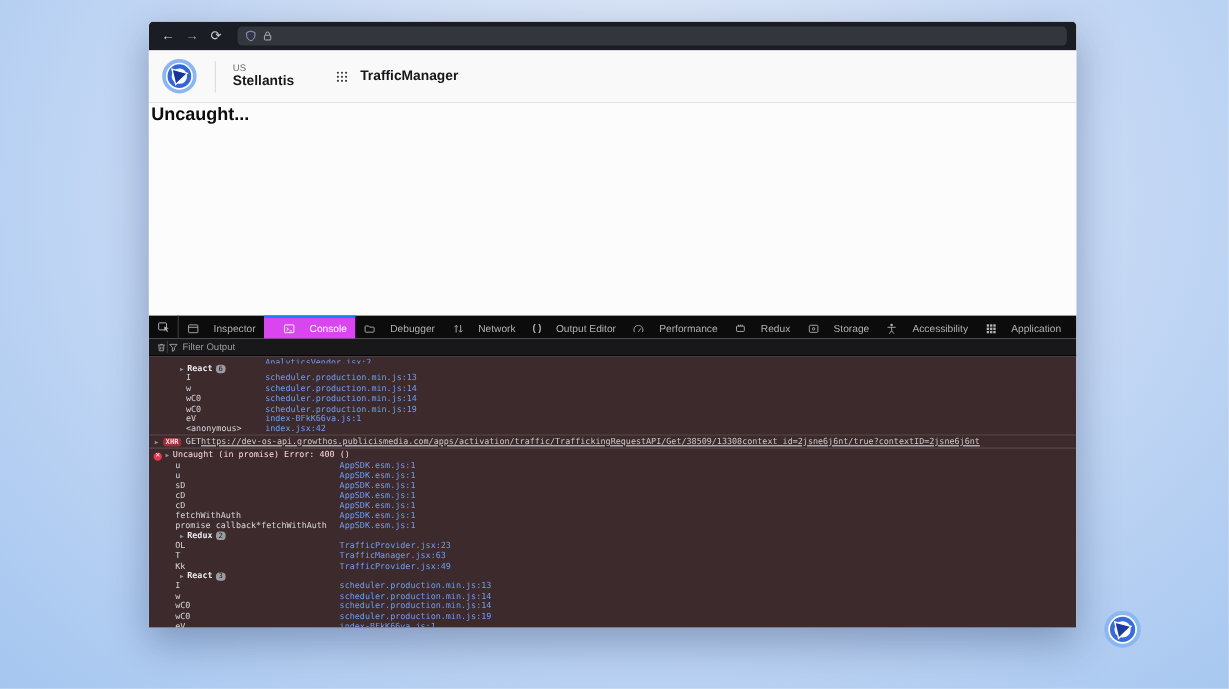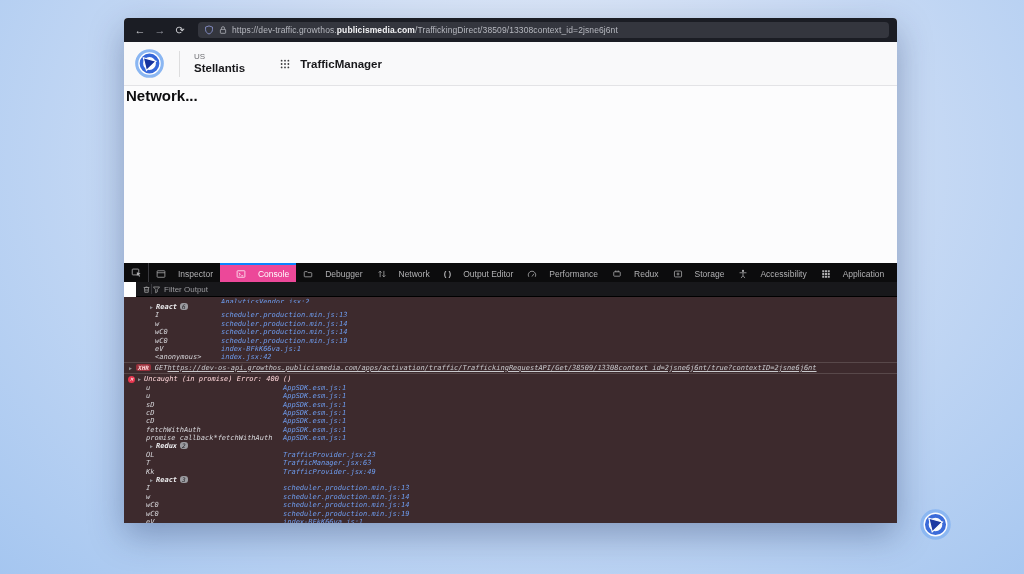--- a/index.html
+++ b/index.html
@@ -34,29 +34,29 @@
   .apptitle{font-size:11.5px;font-weight:bold;color:#18181b;margin-left:9px;}
   
   .content{height:177px;background:#fcfcfd;}
   .loading{font-size:15px;font-weight:bold;color:#0d0d0f;padding:1px 0 0 2px;margin:0;}
   
   .dt-tabs{height:19px;background:#0c0c0d;display:flex;align-items:stretch;color:#b1b1b3;}
   .pickbtn{width:24px;display:flex;align-items:center;justify-content:center;border-right:1px solid #38383d;}
   .pickbtn .ti{width:11px;height:11px;display:inline-flex;}
   .tab{display:flex;align-items:center;gap:12px;padding:0 7px;font-size:8.5px;white-space:nowrap;border-top:2px solid transparent;}
   .tab .ti{width:10px;height:10px;display:inline-flex;}
-  .tab.selected{background:#ec4899;border-top:2px solid #0a84ff;color:#fff;padding-left:16px;}
+  .tab.selected{background:#d946ef;border-top:2px solid #0a84ff;color:#fff;padding-left:16px;}
   .ti.text-ic{font-size:8px;font-weight:bold;align-items:center;justify-content:center;width:auto;}
   
-  .filterbar{height:14px;background:#18181b;display:flex;align-items:center;padding:0 6px;border-bottom:1px solid #000;margin-left:12px;}
+  .filterbar{height:14px;background:#18181b;display:flex;align-items:center;padding:0 6px;border-bottom:1px solid #000;}
   .filterbar .ti{width:9px;height:9px;display:inline-flex;color:#b1b1b3;}
   .fb-divider{width:1px;height:10px;background:#38383d;}
   .filtertext{font-size:8px;color:#9a9a9e;display:flex;align-items:center;gap:3px;}
   
-  .console{height:228px;background:#3d2a2d;overflow:hidden;padding-top:1px;font-family:"DejaVu Sans Mono",monospace;font-style:italic;}
+  .console{height:228px;background:#3d2a2d;overflow:hidden;padding-top:1px;font-family:"DejaVu Sans Mono",monospace;}
   .crow{position:relative;height:8.4px;line-height:8.4px;font-size:7px;color:#d7d7db;white-space:nowrap;}
   .crow.clipped{height:5px;overflow:hidden;}
   .crow.clipped .inner{display:block;margin-top:-3px;}
   .fn{position:absolute;top:0;}
   .col1 .fn{left:31px;} .col1 .src{left:97px;}
   .col2 .fn{left:22px;} .col2 .src{left:159px;}
   .src{position:absolute;top:0;color:#6e9df0;text-decoration:none;}
   .crow.group{padding-left:26px;}
   .twisty{color:#8f8f94;font-size:5px;margin-right:3px;}
   .gname{font-weight:bold;color:#ececee;margin-right:3px;}
@@ -86,21 +86,20 @@
           <svg viewBox="0 0 16 16" width="100%" height="100%">
             <path d="M8 1.5l5.5 1.8v4.2c0 3.6-2.6 5.8-5.5 6.9-2.9-1.1-5.5-3.3-5.5-6.9V3.3z" fill="none" stroke="currentColor" stroke-width="1.2"></path>
           </svg>
         </span>
       <span class="ic url-lock">
           <svg viewBox="0 0 16 16" width="100%" height="100%">
             <rect x="3.8" y="7" width="8.4" height="6.3" rx="1" fill="none" stroke="currentColor" stroke-width="1.2"></rect>
             <path d="M5.5 7V5.2a2.5 2.5 0 015 0V7" fill="none" stroke="currentColor" stroke-width="1.2"></path>
           </svg>
         </span>
-      <span class="urltext"><span>https://dev-traffic.growthos.</span><b>publicismedia.com</b><span>/TraffickingDirect/38509/13308context_id=2jsne6j6nt</span></span>
     </div>
   </div>
 
   <div class="appheader">
     <span class="logo">
         <svg viewBox="0 0 40 40" width="100%" height="100%">
           <circle cx="20" cy="20" r="16.5" fill="#fff" stroke="#8ab6f2" stroke-width="4"></circle>
           <circle cx="20" cy="20" r="10.5" fill="#fff" stroke="#3566d8" stroke-width="4.5"></circle>
           <path d="M12 12.5L28.5 17 16 29z" fill="#16339e" stroke="#fff" stroke-width="1.4"></path>
         </svg>
@@ -120,21 +119,21 @@
           <circle cx="12.5" cy="8" r="1.2"></circle>
           <circle cx="3.5" cy="12.5" r="1.2"></circle>
           <circle cx="8" cy="12.5" r="1.2"></circle>
           <circle cx="12.5" cy="12.5" r="1.2"></circle>
         </svg>
       </span>
     <span class="apptitle">TrafficManager</span>
   </div>
 
   <div class="content">
-    <p class="loading">Network...</p>
+    <p class="loading">Uncaught...</p>
   </div>
 
   <div class="dt-tabs">
     <span class="pickbtn">
       <span class="ti">
           <svg viewBox="0 0 16 16" width="100%" height="100%">
             <rect x="1.8" y="3" width="9.5" height="8.5" rx="1" fill="none" stroke="currentColor" stroke-width="1.2"></rect>
             <path d="M8.5 7.5l5.5 2-2.3 1 1.4 2.9-1.4.6-1.3-2.9-1.9 1.6z" fill="currentColor"></path>
           </svg>
         </span>

